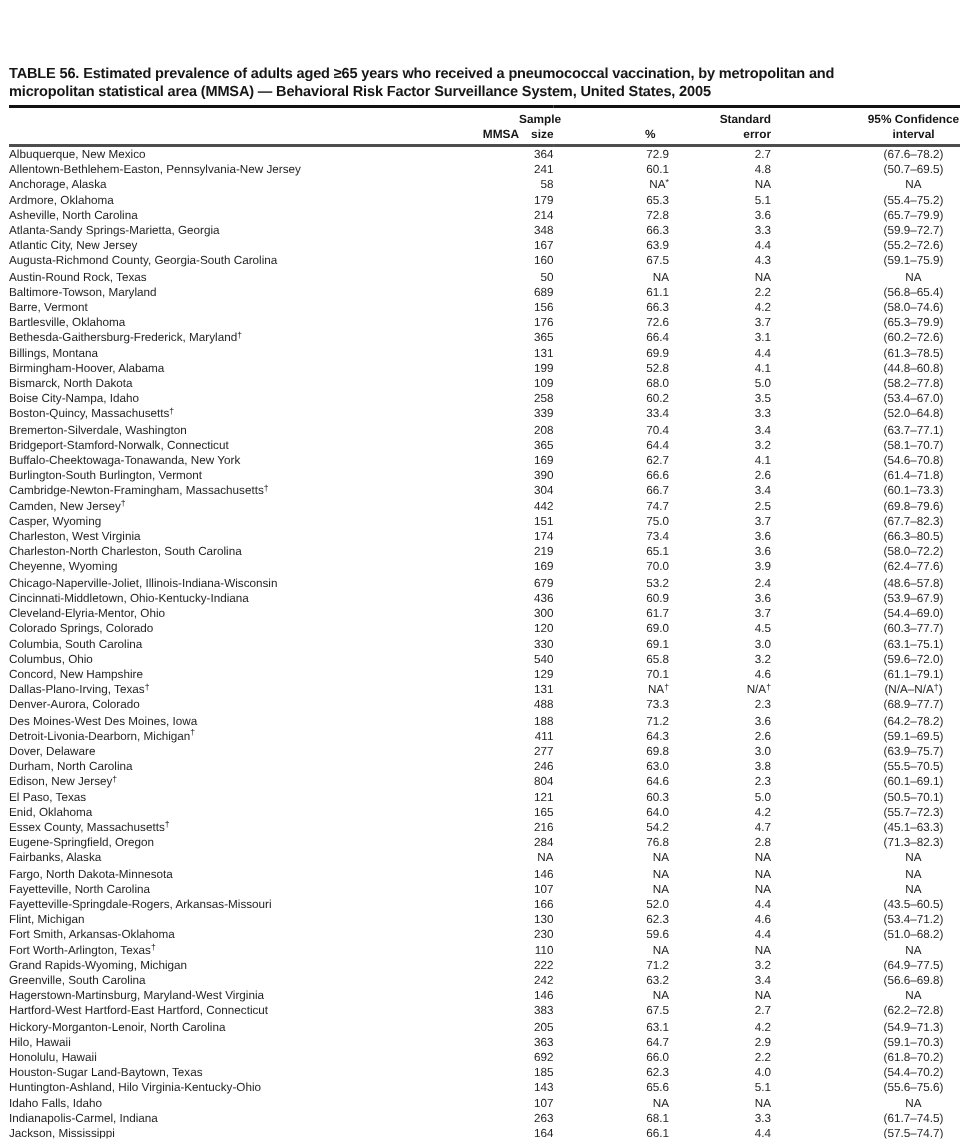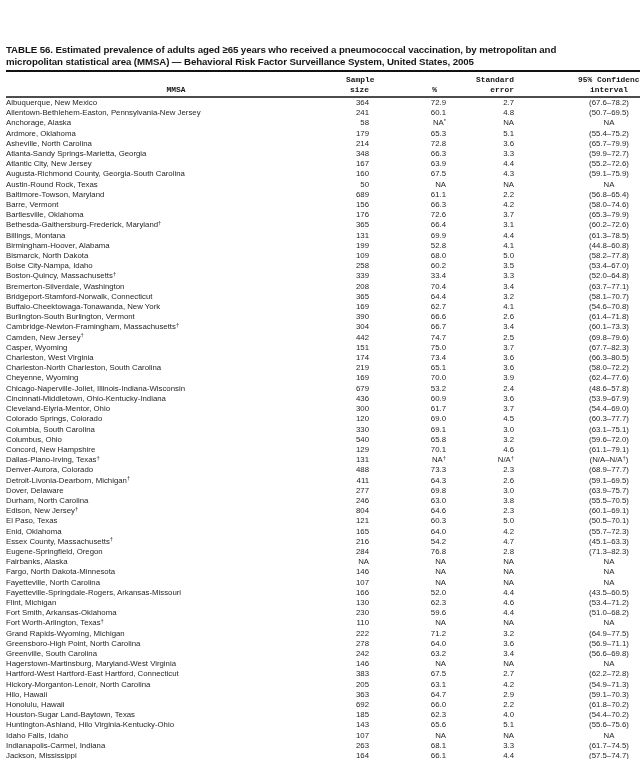--- a/index.html
+++ b/index.html
@@ -30,24 +30,23 @@
   }
   th, td { padding: 0; white-space: nowrap; }
   thead th {
     font-size: 7.9px;
     line-height: 9.5px;
     font-weight: bold;
     vertical-align: bottom;
     border-bottom: 2px solid #4d4d4d;
     padding: 3px 0 2px 0;
     color: #161616;
-    font-family: Liberation Mono, monospace;
   }
   th .hl { display: block; }
-  th.mmsa { text-align: center; }
+  th.mmsa { text-align: right; }
   th.num, td.num { text-align: right; }
   th.pct-h { padding-right: 9px; }
   th.ci, td.ci { text-align: center; padding-left: 64px; }
   tbody td {
     font-size: 7.8px;
     line-height: 10.2px;
     overflow: hidden;
   }
   sup {
     font-size: 5.8px;
@@ -350,20 +349,27 @@
           <td class="ci">(N/A–N/A<sup>†</sup>)</td>
         </tr>
         <tr>
           <td class="mmsa-cell">Denver-Aurora, Colorado</td>
           <td class="num">488</td>
           <td class="num">73.3</td>
           <td class="num">2.3</td>
           <td class="ci">(68.9–77.7)</td>
         </tr>
         <tr>
+          <td class="mmsa-cell">Des Moines-West Des Moines, Iowa</td>
+          <td class="num">188</td>
+          <td class="num">71.2</td>
+          <td class="num">3.6</td>
+          <td class="ci">(64.2–78.2)</td>
+        </tr>
+        <tr>
           <td class="mmsa-cell">Detroit-Livonia-Dearborn, Michigan<sup>†</sup></td>
           <td class="num">411</td>
           <td class="num">64.3</td>
           <td class="num">2.6</td>
           <td class="ci">(59.1–69.5)</td>
         </tr>
         <tr>
           <td class="mmsa-cell">Dover, Delaware</td>
           <td class="num">277</td>
           <td class="num">69.8</td>
@@ -462,27 +468,20 @@
           <td class="ci">NA</td>
         </tr>
         <tr>
           <td class="mmsa-cell">Grand Rapids-Wyoming, Michigan</td>
           <td class="num">222</td>
           <td class="num">71.2</td>
           <td class="num">3.2</td>
           <td class="ci">(64.9–77.5)</td>
         </tr>
         <tr>
-          <td class="mmsa-cell">Greensboro-High Point, North Carolina</td>
-          <td class="num">278</td>
-          <td class="num">64.0</td>
-          <td class="num">3.6</td>
-          <td class="ci">(56.9–71.1)</td>
-        </tr>
-        <tr>
           <td class="mmsa-cell">Greenville, South Carolina</td>
           <td class="num">242</td>
           <td class="num">63.2</td>
           <td class="num">3.4</td>
           <td class="ci">(56.6–69.8)</td>
         </tr>
         <tr>
           <td class="mmsa-cell">Hagerstown-Martinsburg, Maryland-West Virginia</td>
           <td class="num">146</td>
           <td class="num">NA</td>

